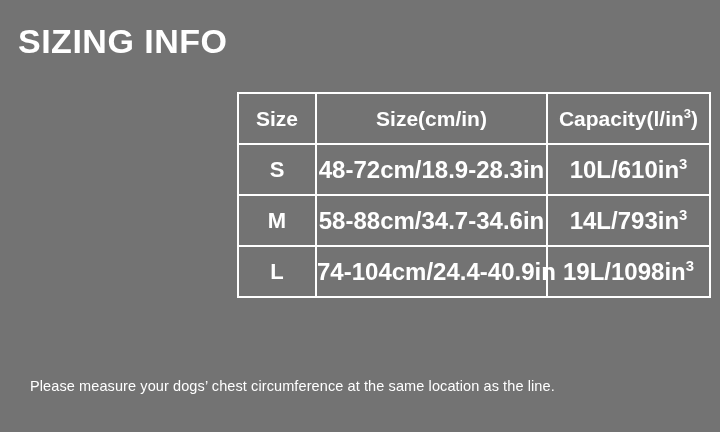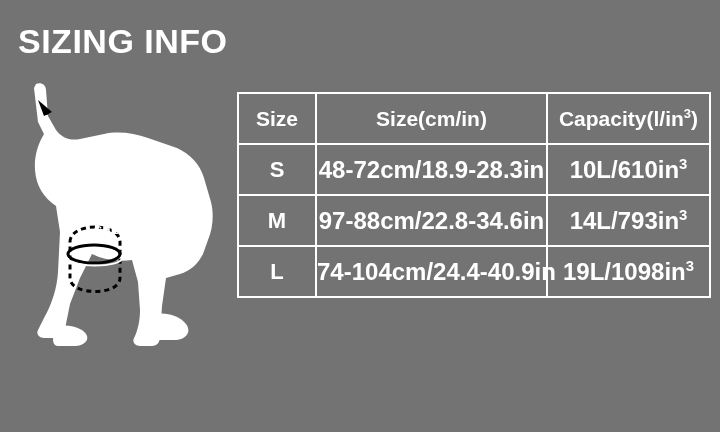--- a/index.html
+++ b/index.html
@@ -100,68 +100,43 @@
     white-space: nowrap;
   }
 </style>
 </head>
 <body>
 
 <div id="page">
 
   <div id="title">SIZING INFO</div>
 
-  <div id="dog-figure">
-    <svg id="dog-svg" width="215" height="270" viewBox="0 0 215 270">
-      <path fill="#ffffff" d="M26 6 L30 40 L36 52 C30 62 26 74 27 88 C28 104 36 116 48 124
-        L52 150 L50 190 C49 206 44 222 36 236 L30 248 C28 252 31 256 36 256 L48 256
-        C53 256 56 252 57 247 L62 222 L72 196 L84 172 C96 178 110 180 124 178
-        L130 200 L132 228 C132 238 130 248 126 256 C124 260 127 264 132 264 L144 264
-        C149 264 152 260 152 255 L154 224 L158 196 L172 192 C182 189 190 182 195 172
-        L200 158 C205 146 206 132 203 120 L196 96 C192 82 182 72 169 66
-        L140 56 C126 51 110 49 96 52 L72 57 C62 59 54 56 48 48 L40 34 L38 8
-        C38 3 33 0 28 2 Z"></path>
-      <path fill="#000000" d="M30 18 L36 34 L44 30 Z"></path>
-      <circle fill="#000000" cx="38" cy="30" r="3"></circle>
-      <path fill="#ffffff" d="M148 232 C158 230 172 234 178 242 C184 250 178 258 166 258
-        L148 258 C142 258 140 252 142 246 Z"></path>
-      <path fill="#ffffff" d="M52 244 C62 242 74 246 78 252 C82 258 76 264 66 264
-        L50 264 C45 264 44 258 46 252 Z"></path>
-      <g stroke="#000000" stroke-width="3" fill="none">
-        <ellipse cx="86" cy="172" rx="26" ry="9"></ellipse>
-      </g>
-      <g stroke="#000000" stroke-width="3" fill="none" stroke-dasharray="5 4">
-        <path d="M62 160 C62 140 112 140 112 160 L112 196 C112 214 62 214 62 196 Z"></path>
-      </g>
-      <path fill="none" stroke="#ffffff" stroke-width="2" d="M60 176 C60 186 114 186 114 176"></path>
-    </svg>
-    <div id="chest-label">CHEST</div>
-  </div>
 
   <table id="size-table">
     <thead>
       <tr>
         <th>Size</th>
         <th>Size(cm/in)</th>
         <th><span>Capacity(l/in</span><span class="sup">3</span><span>)</span></th>
       </tr>
     </thead>
     <tbody>
       <tr>
         <td>S</td>
         <td>48-72cm/18.9-28.3in</td>
         <td><span>10L/610in</span><span class="sup">3</span></td>
       </tr>
       <tr>
         <td>M</td>
-        <td>97-88cm/22.8-34.6in</td>
+        <td>58-88cm/34.7-34.6in</td>
         <td><span>14L/793in</span><span class="sup">3</span></td>
       </tr>
       <tr>
         <td>L</td>
         <td>74-104cm/24.4-40.9in</td>
         <td><span>19L/1098in</span><span class="sup">3</span></td>
       </tr>
     </tbody>
   </table>
 
+  <div id="footer-note">Please measure your dogs’ chest circumference at the same location as the line.</div>
 
 </div>
 
 </body></html>

